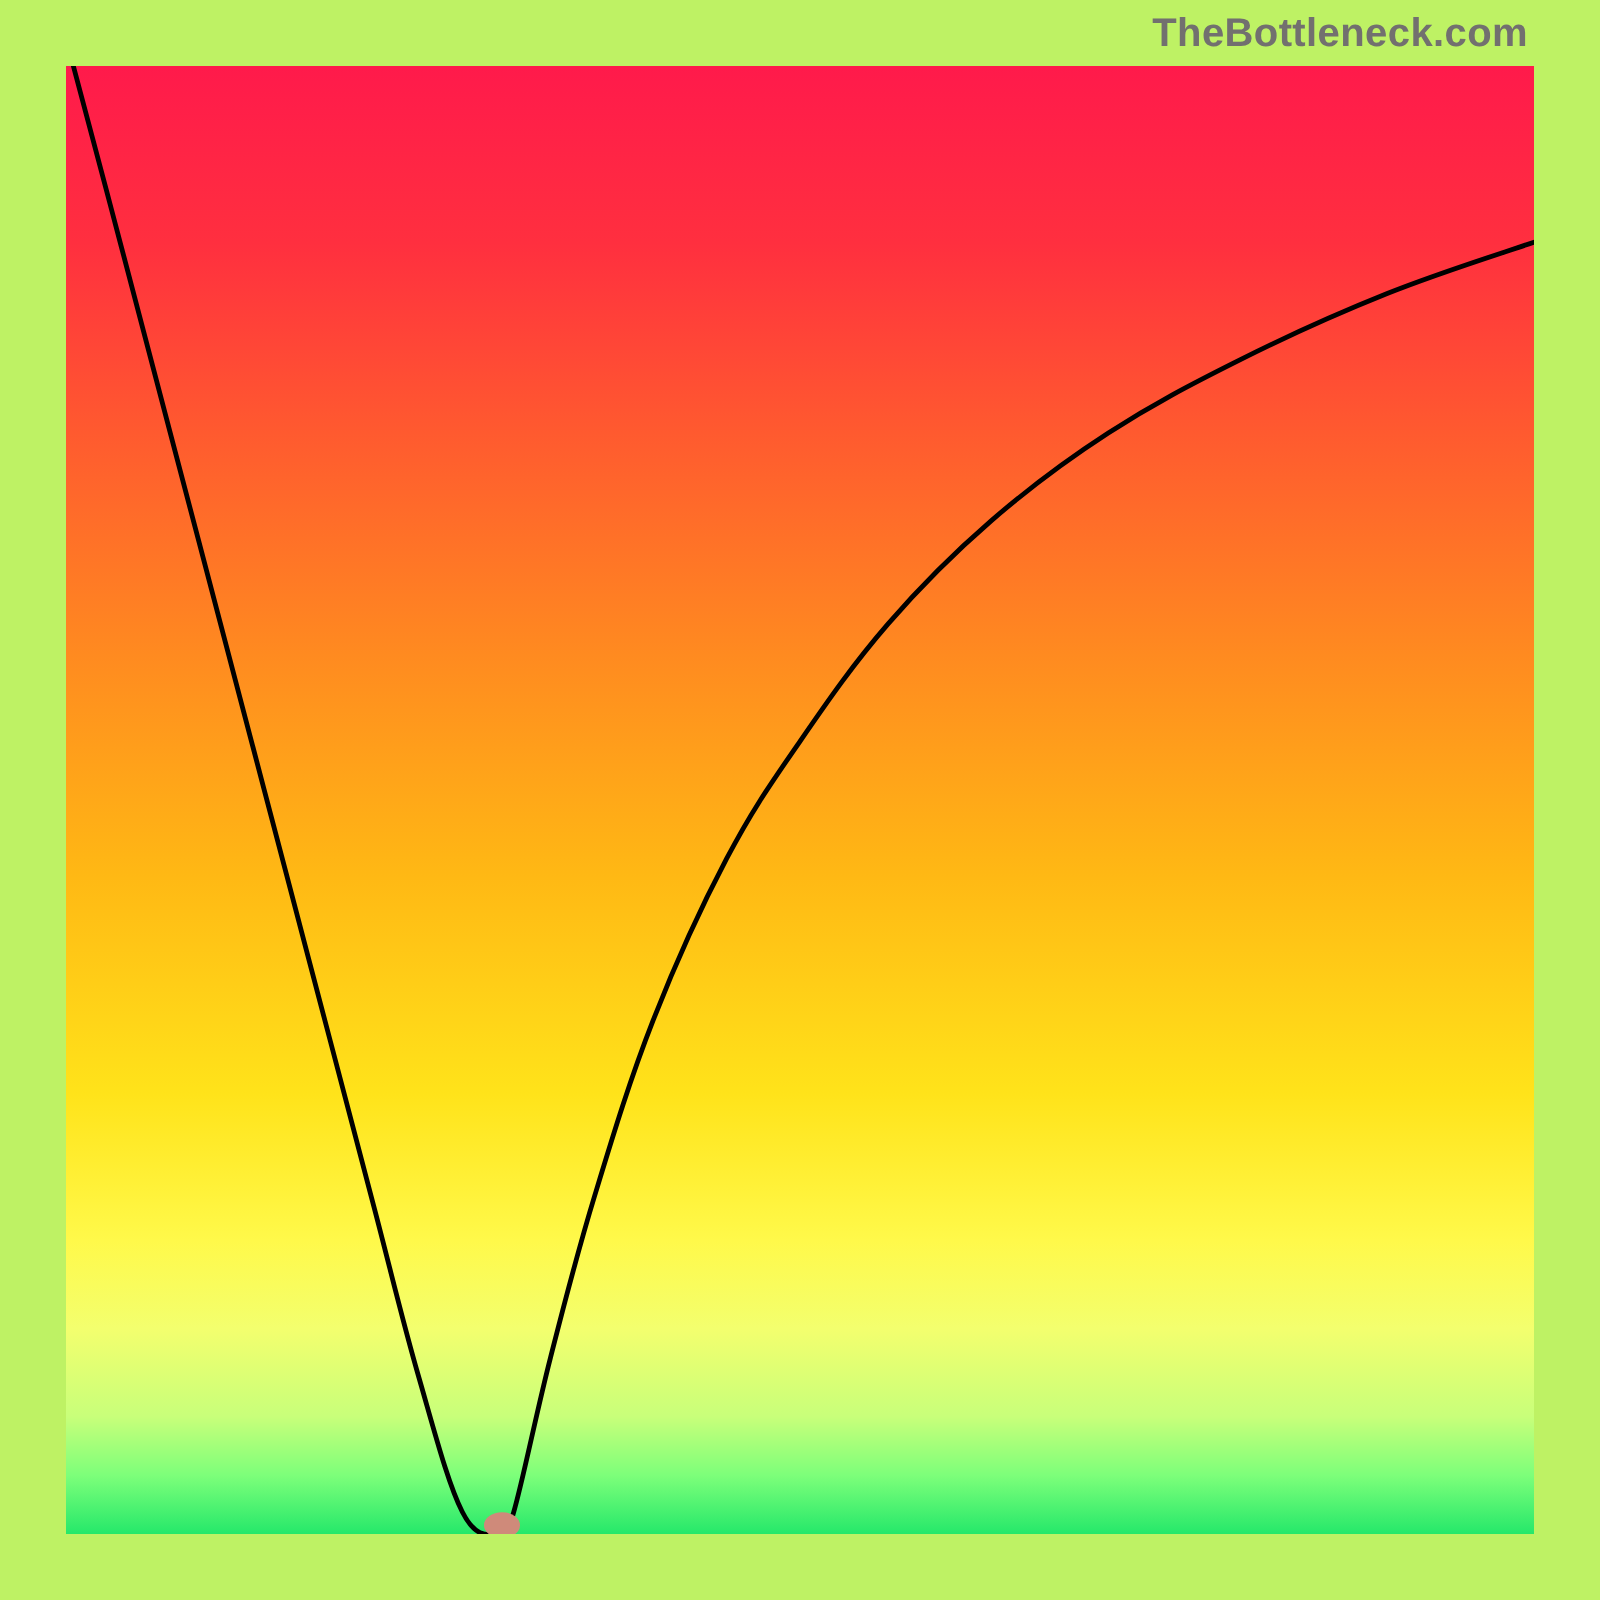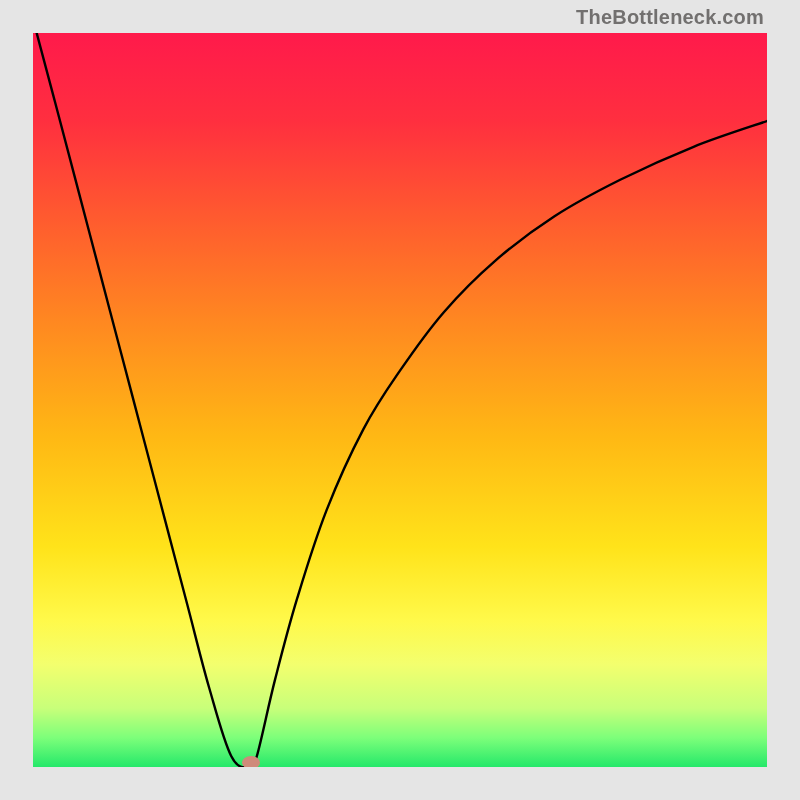--- a/index.html
+++ b/index.html
@@ -7,21 +7,21 @@
     padding: 0;
     width: 800px;
     height: 800px;
     background: #000000;
     overflow: hidden;
   }
   .frame {
     position: relative;
     width: 800px;
     height: 800px;
-    background: #e5e5e5;
+    background: #bef264;
   }
   .plot-area {
     position: absolute;
     left: 33px;
     top: 33px;
     width: 734px;
     height: 734px;
     overflow: hidden;
   }
   .gradient-bg {

